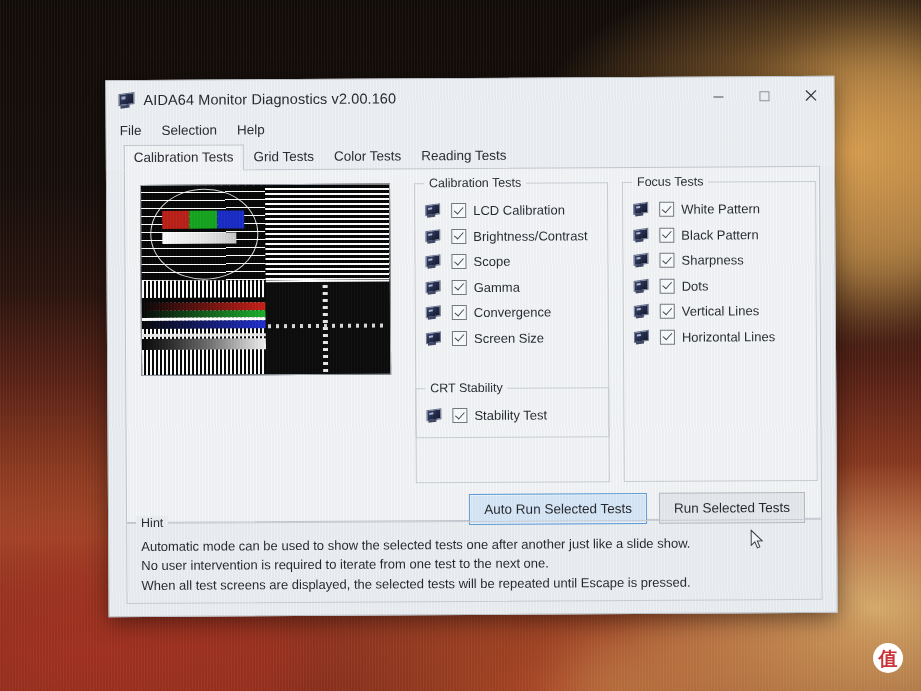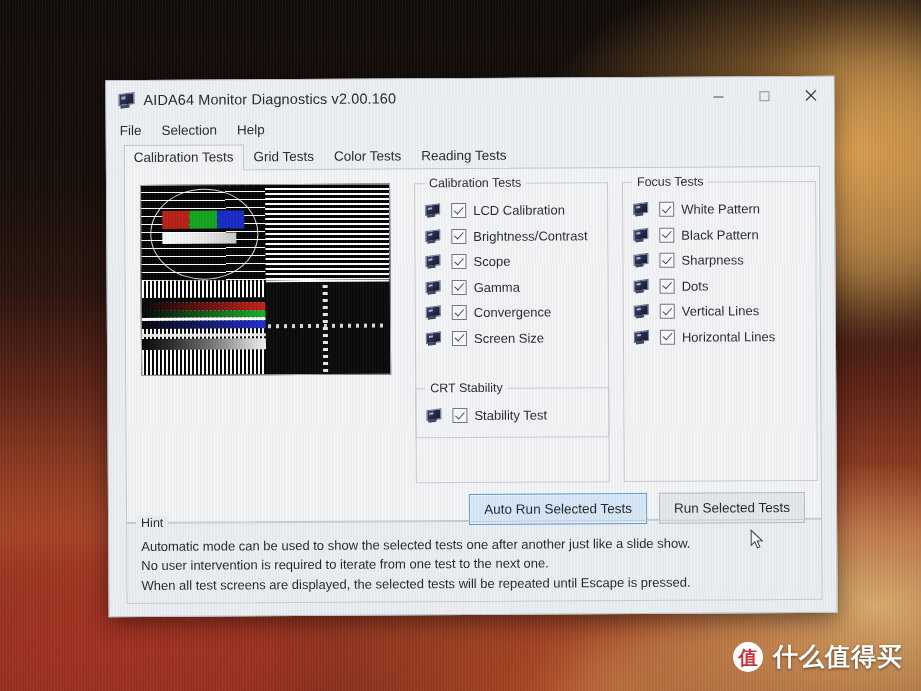--- a/index.html
+++ b/index.html
@@ -600,14 +600,13 @@
   <div id="cursor">
     <svg width="15" height="22" viewBox="0 0 15 22">
       <path d="M1,1 L1,16 L4.6,12.6 L7.2,18.6 L9.6,17.6 L7.1,11.8 L12,11.6 Z" fill="#f2f4f6" stroke="#3a3f46" stroke-width="1"></path>
     </svg>
   </div>
 
 </div>
 
 <div id="watermark">
   <div class="wm-logo">值</div>
-  <div class="wm-text">什么值得买</div>
 </div>
 
 </body></html>

